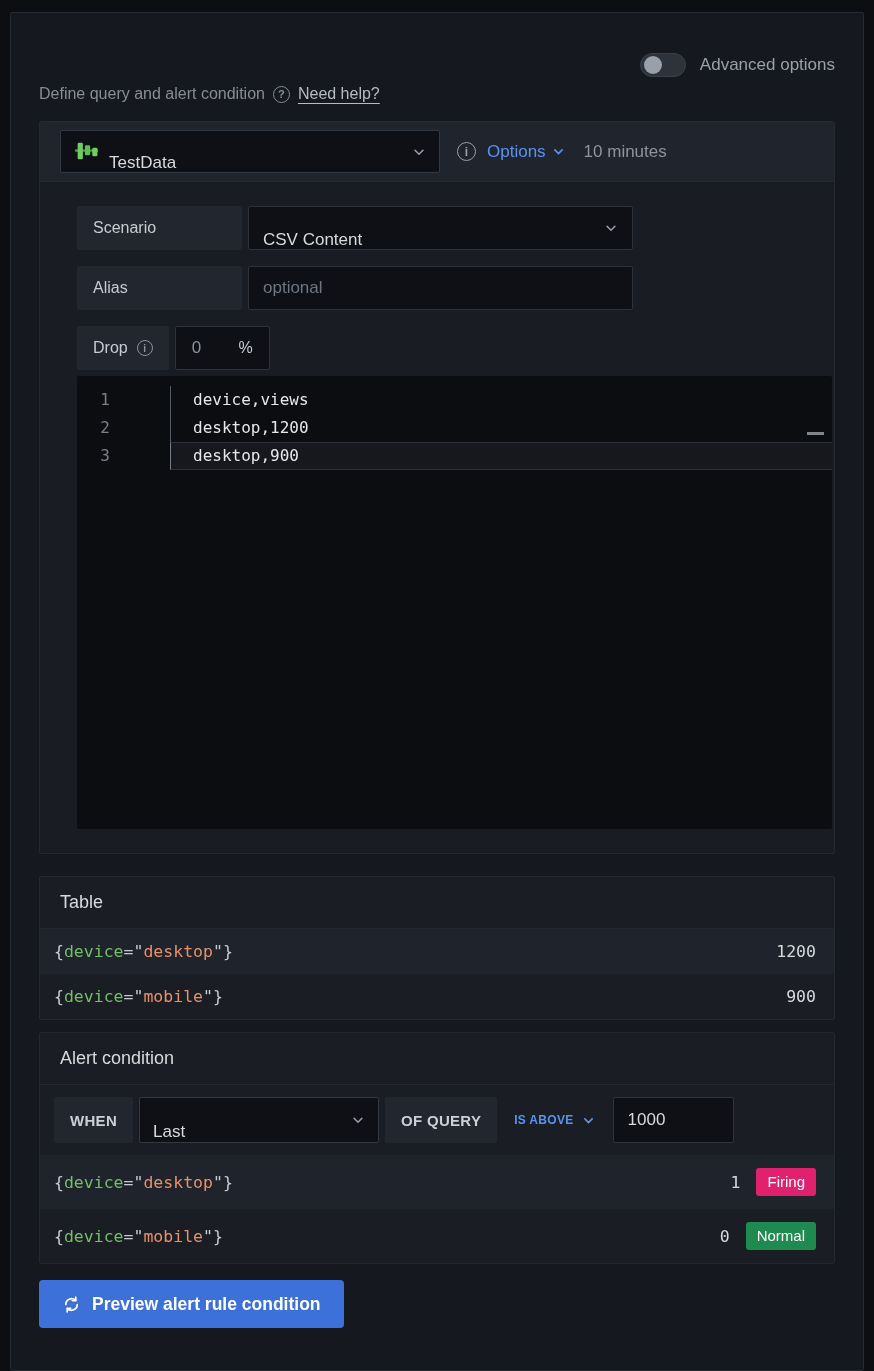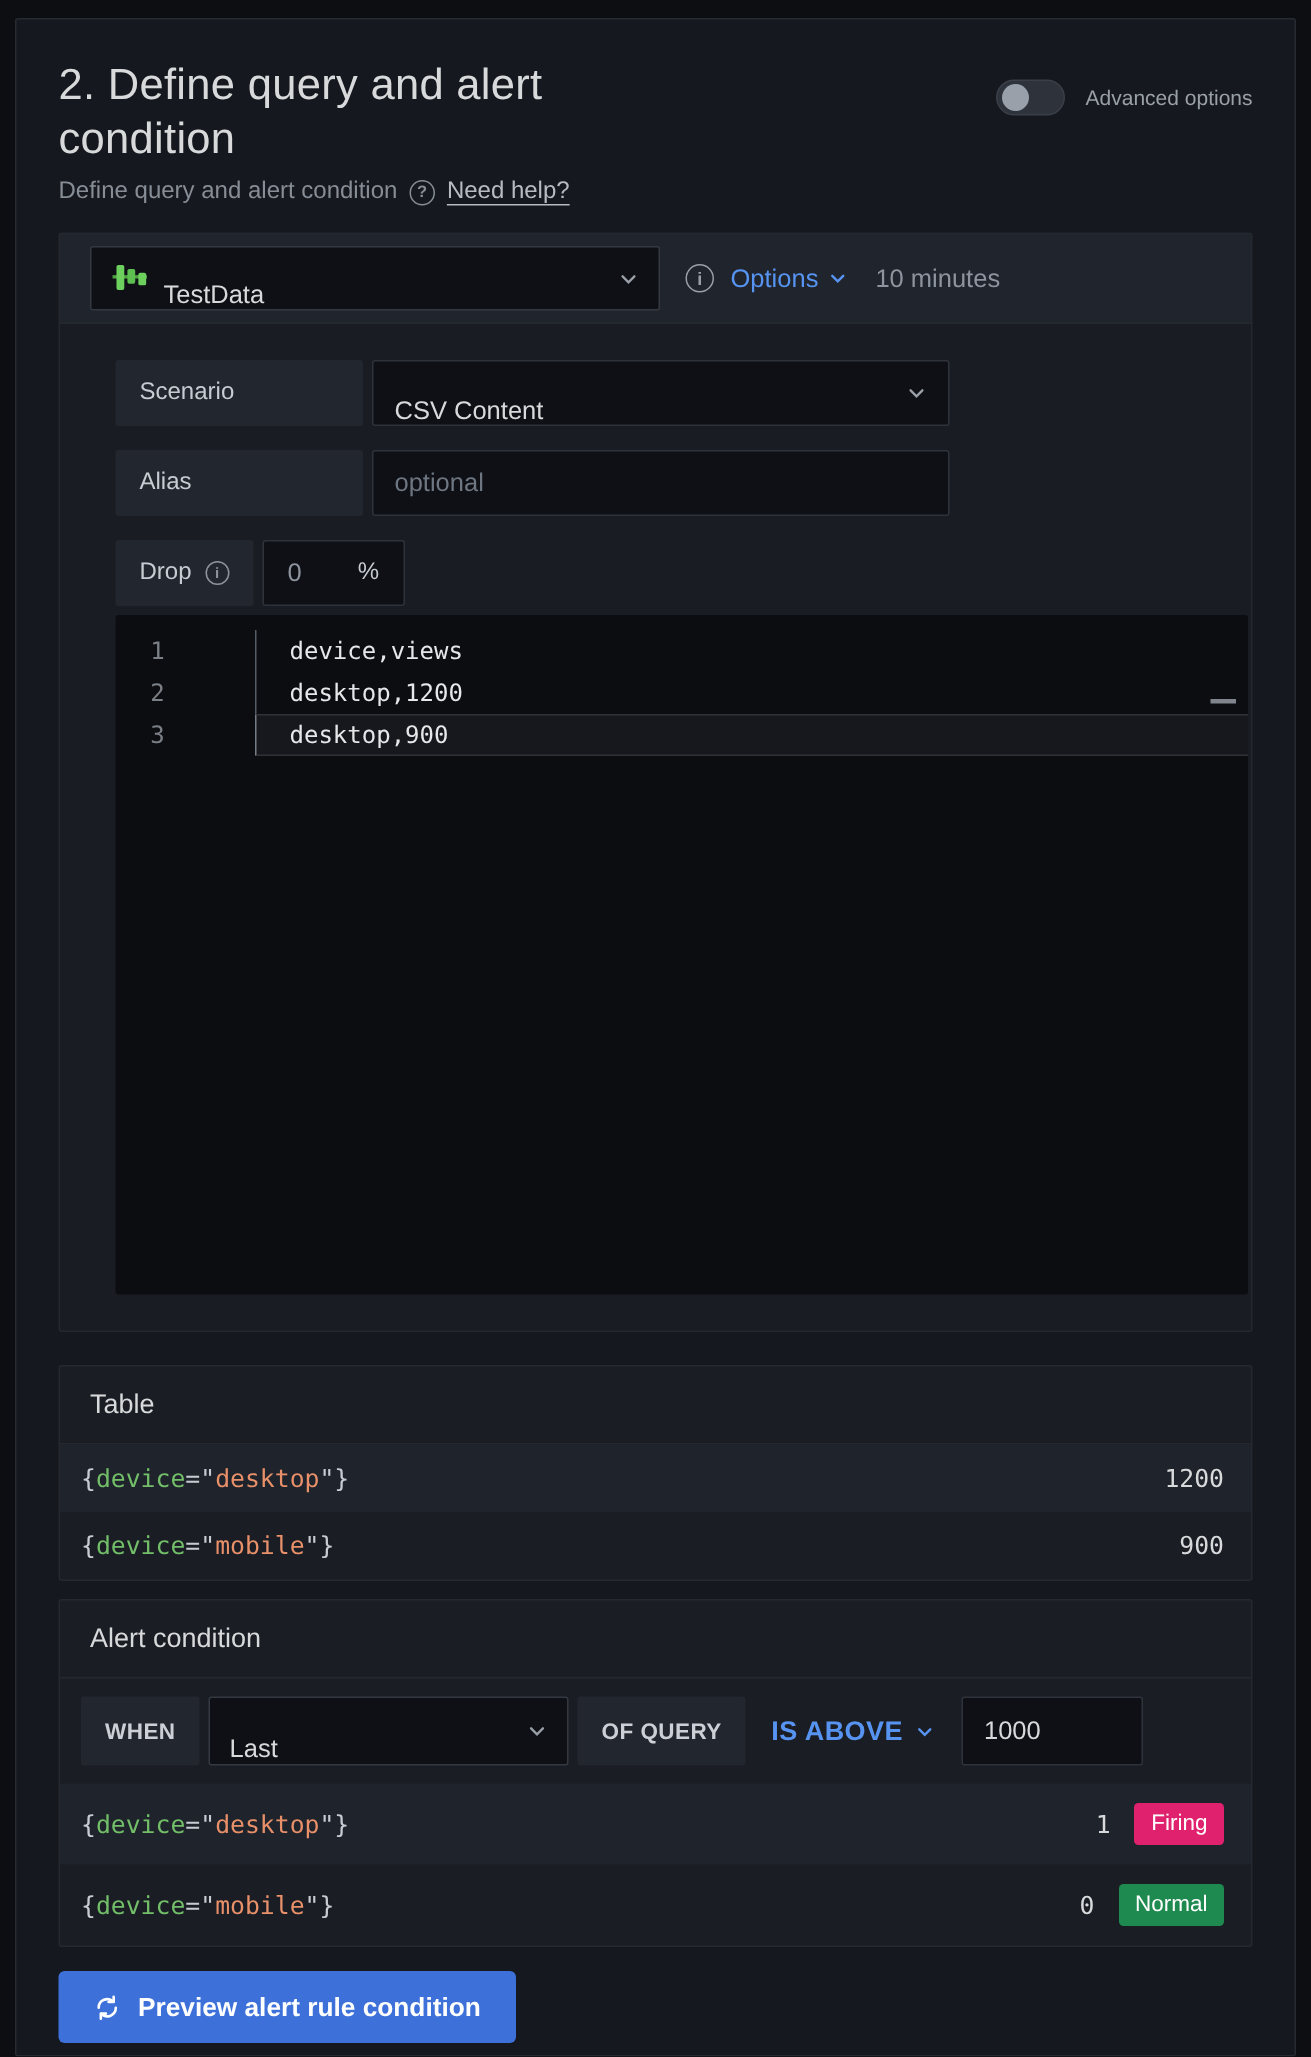--- a/index.html
+++ b/index.html
@@ -33,21 +33,21 @@
   .toggle {
     width:46px; height:24px; border-radius:12px;
     background:#2e333b; border:1px solid #3a3f48;
     position:relative; cursor:pointer;
   }
   .toggle-knob {
     position:absolute; left:3px; top:2px;
     width:18px; height:18px; border-radius:50%;
     background:#99a0aa;
   }
-  .toggle-label { font-size:14px; color:#9aa0a8; }
+  .toggle-label { font-size:17px; color:#9aa0a8; }
   .subtitle { margin-top:8px; display:flex; align-items:center; gap:8px; font-size:16px; color:#878d96; }
   .circle-icon {
     display:inline-flex; align-items:center; justify-content:center;
     width:17px; height:17px; border-radius:50%;
     border:1.5px solid currentColor; font-size:11px; font-weight:700;
     flex:none;
   }
   .help-link { color:#b7bbc2; text-decoration:underline; text-underline-offset:4px; cursor:pointer; font-size:16px; }
 
   
@@ -127,21 +127,21 @@
 
   
   .cond-row { display:flex; align-items:center; gap:6px; padding:12px 14px; }
   .cond-chip {
     background:#22262e; border-radius:2px; height:46px;
     display:flex; align-items:center; padding:0 16px;
     font-size:15px; font-weight:700; color:#ccd0d6; letter-spacing:.3px; white-space:nowrap;
   }
   .cond-select { width:240px; height:46px; }
   .op-dd { display:flex; align-items:center; gap:8px; margin:0 12px 0 11px;
-    font-size:18px; font-weight:700; letter-spacing:.3px; cursor:pointer; white-space:nowrap; }
+    font-size:12px; font-weight:700; letter-spacing:.3px; cursor:pointer; white-space:nowrap; }
   .th-input {
     width:121px; height:46px; background:#0e1015; border:1px solid #2e333b; border-radius:2px;
     color:#d8d9da; font-size:17px; padding:0 14px;
     font-family:"Liberation Sans",sans-serif; outline:none;
   }
 
   
   .preview-btn {
     margin-top:16px; display:inline-flex; align-items:center; gap:11px;
     background:#3d71d9; border:none; border-radius:4px;
@@ -151,21 +151,20 @@
   }
   .icon-svg { display:inline-flex; flex:none; }
 </style>
 </head>
 <body>
 
 <div class="card">
 
   
   <div class="hdr">
-    <div class="hdr-title">2. Define query and alert condition</div>
     <div class="hdr-right">
       <div class="toggle">
         <div class="toggle-knob"></div>
       </div>
       <span class="toggle-label">Advanced options</span>
     </div>
   </div>
   <div class="subtitle">
     <span>Define query and alert condition</span>
     <span class="circle-icon">?</span>

